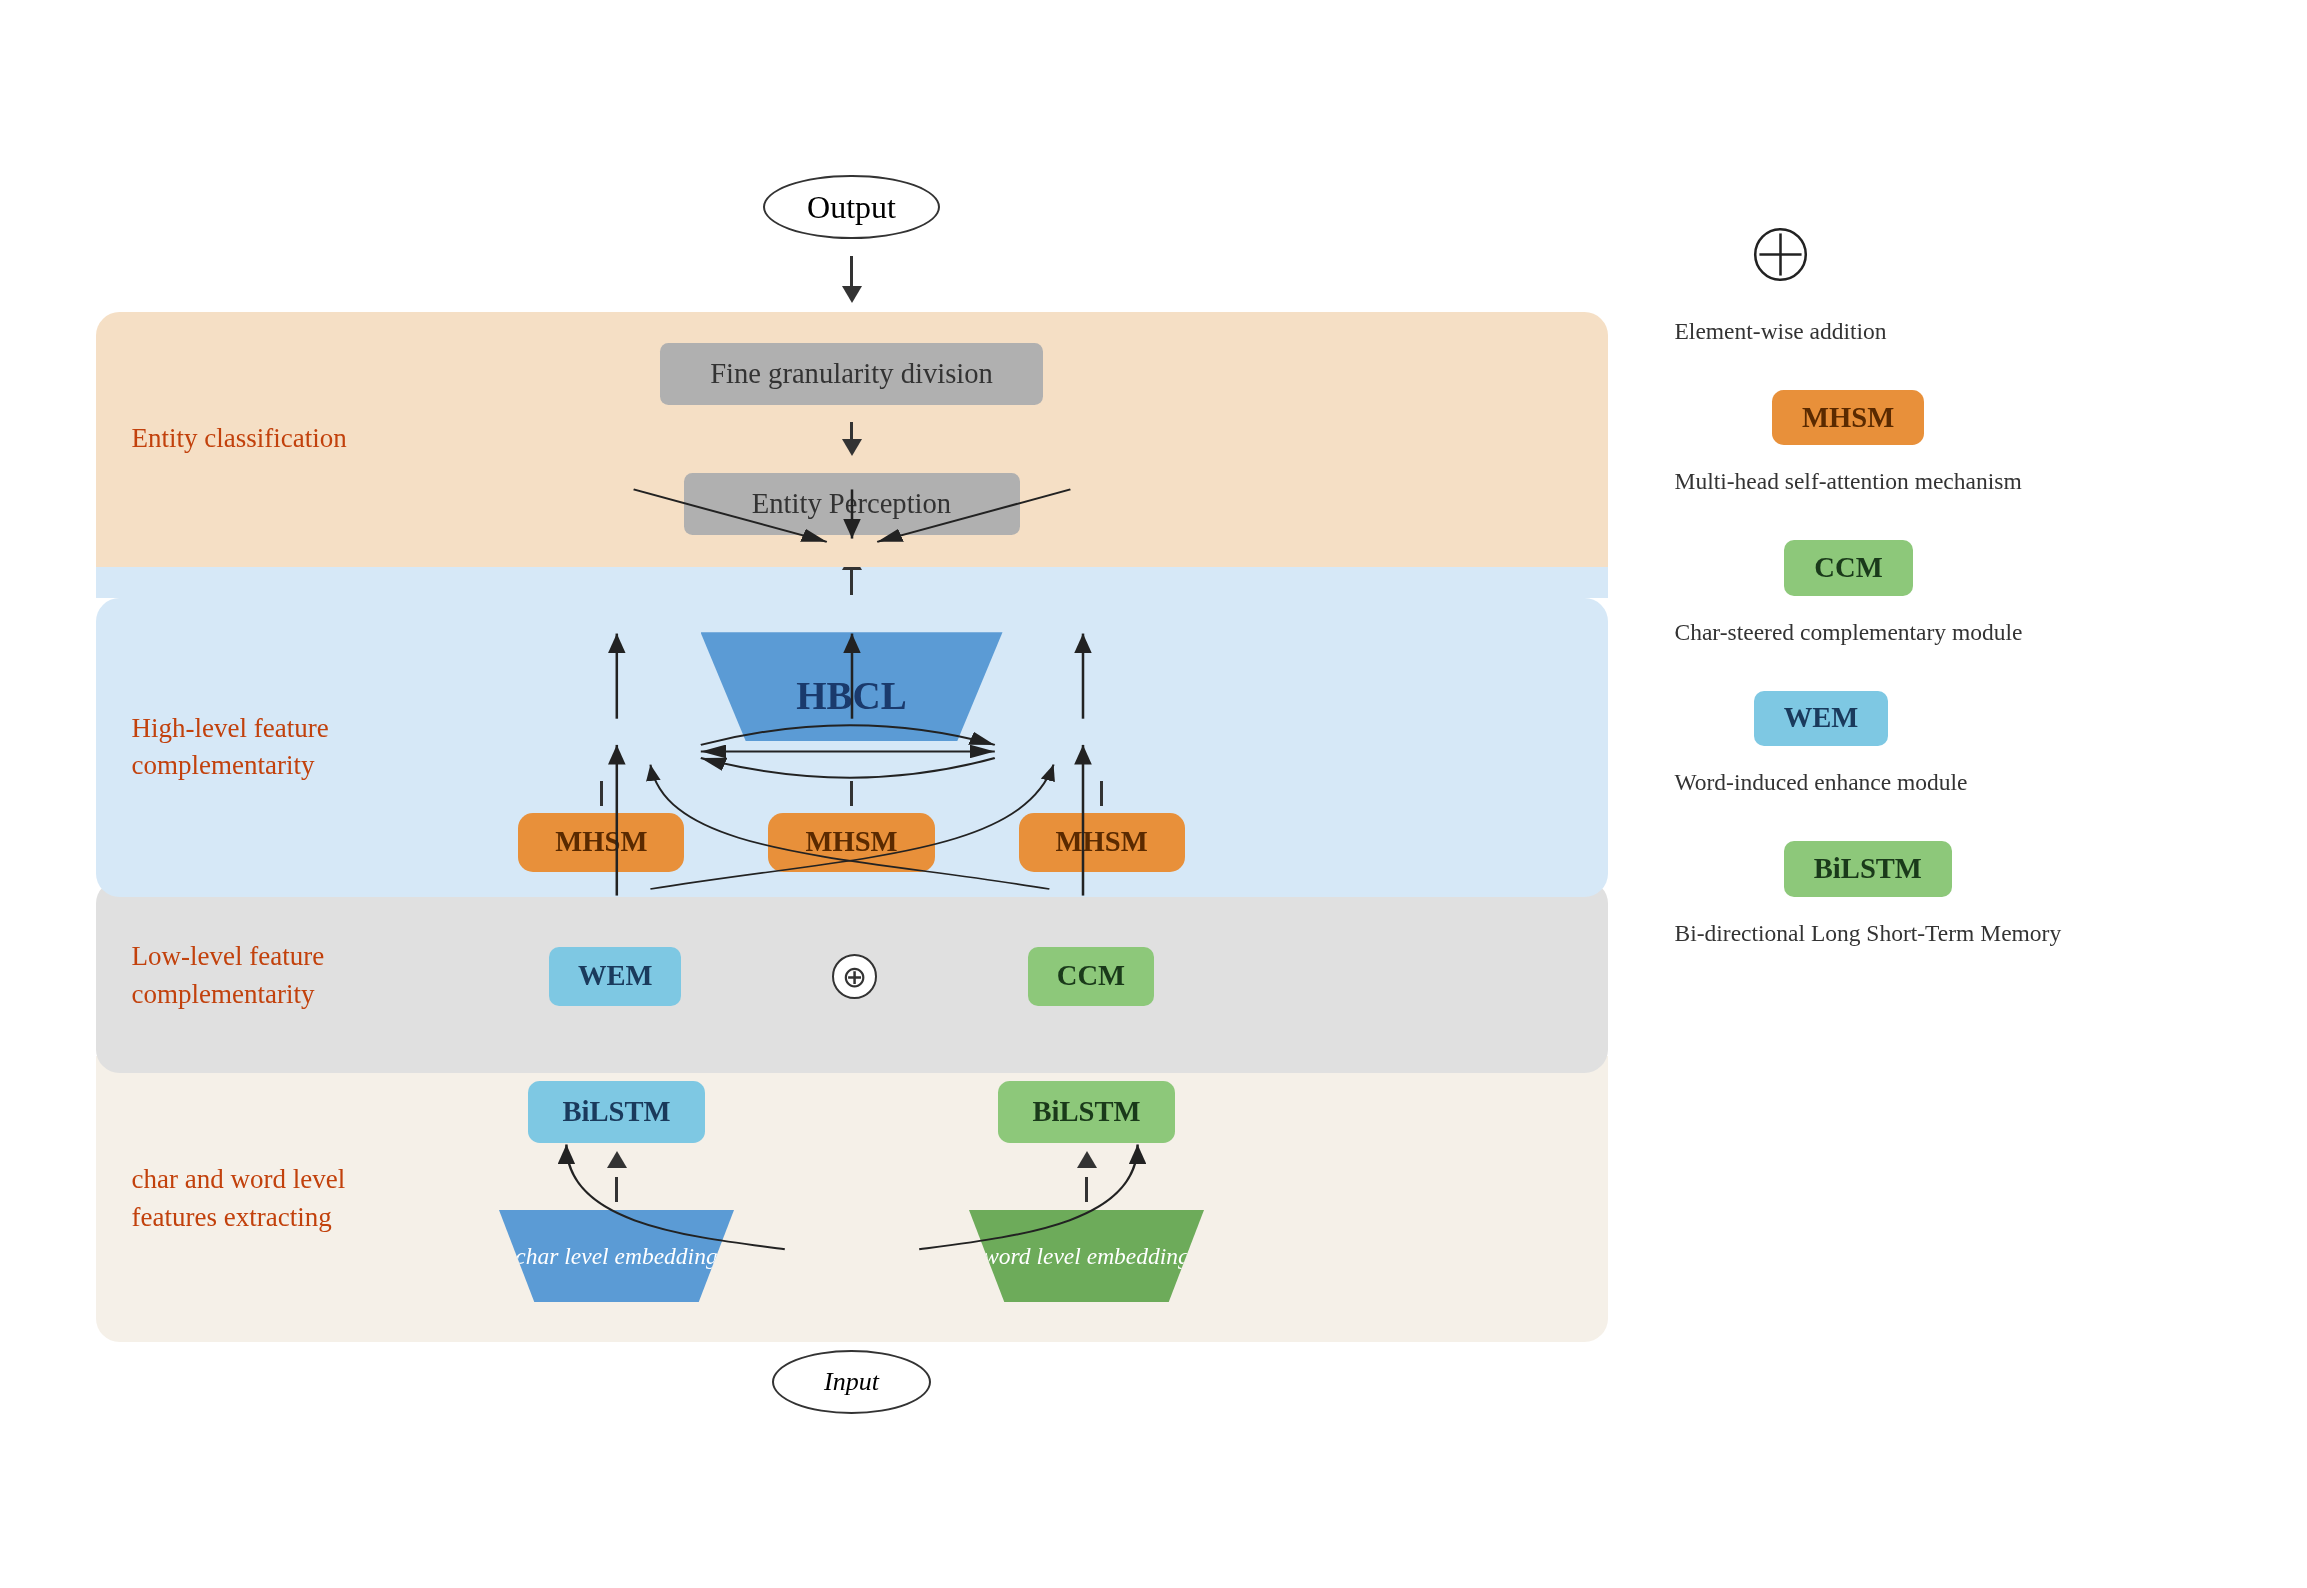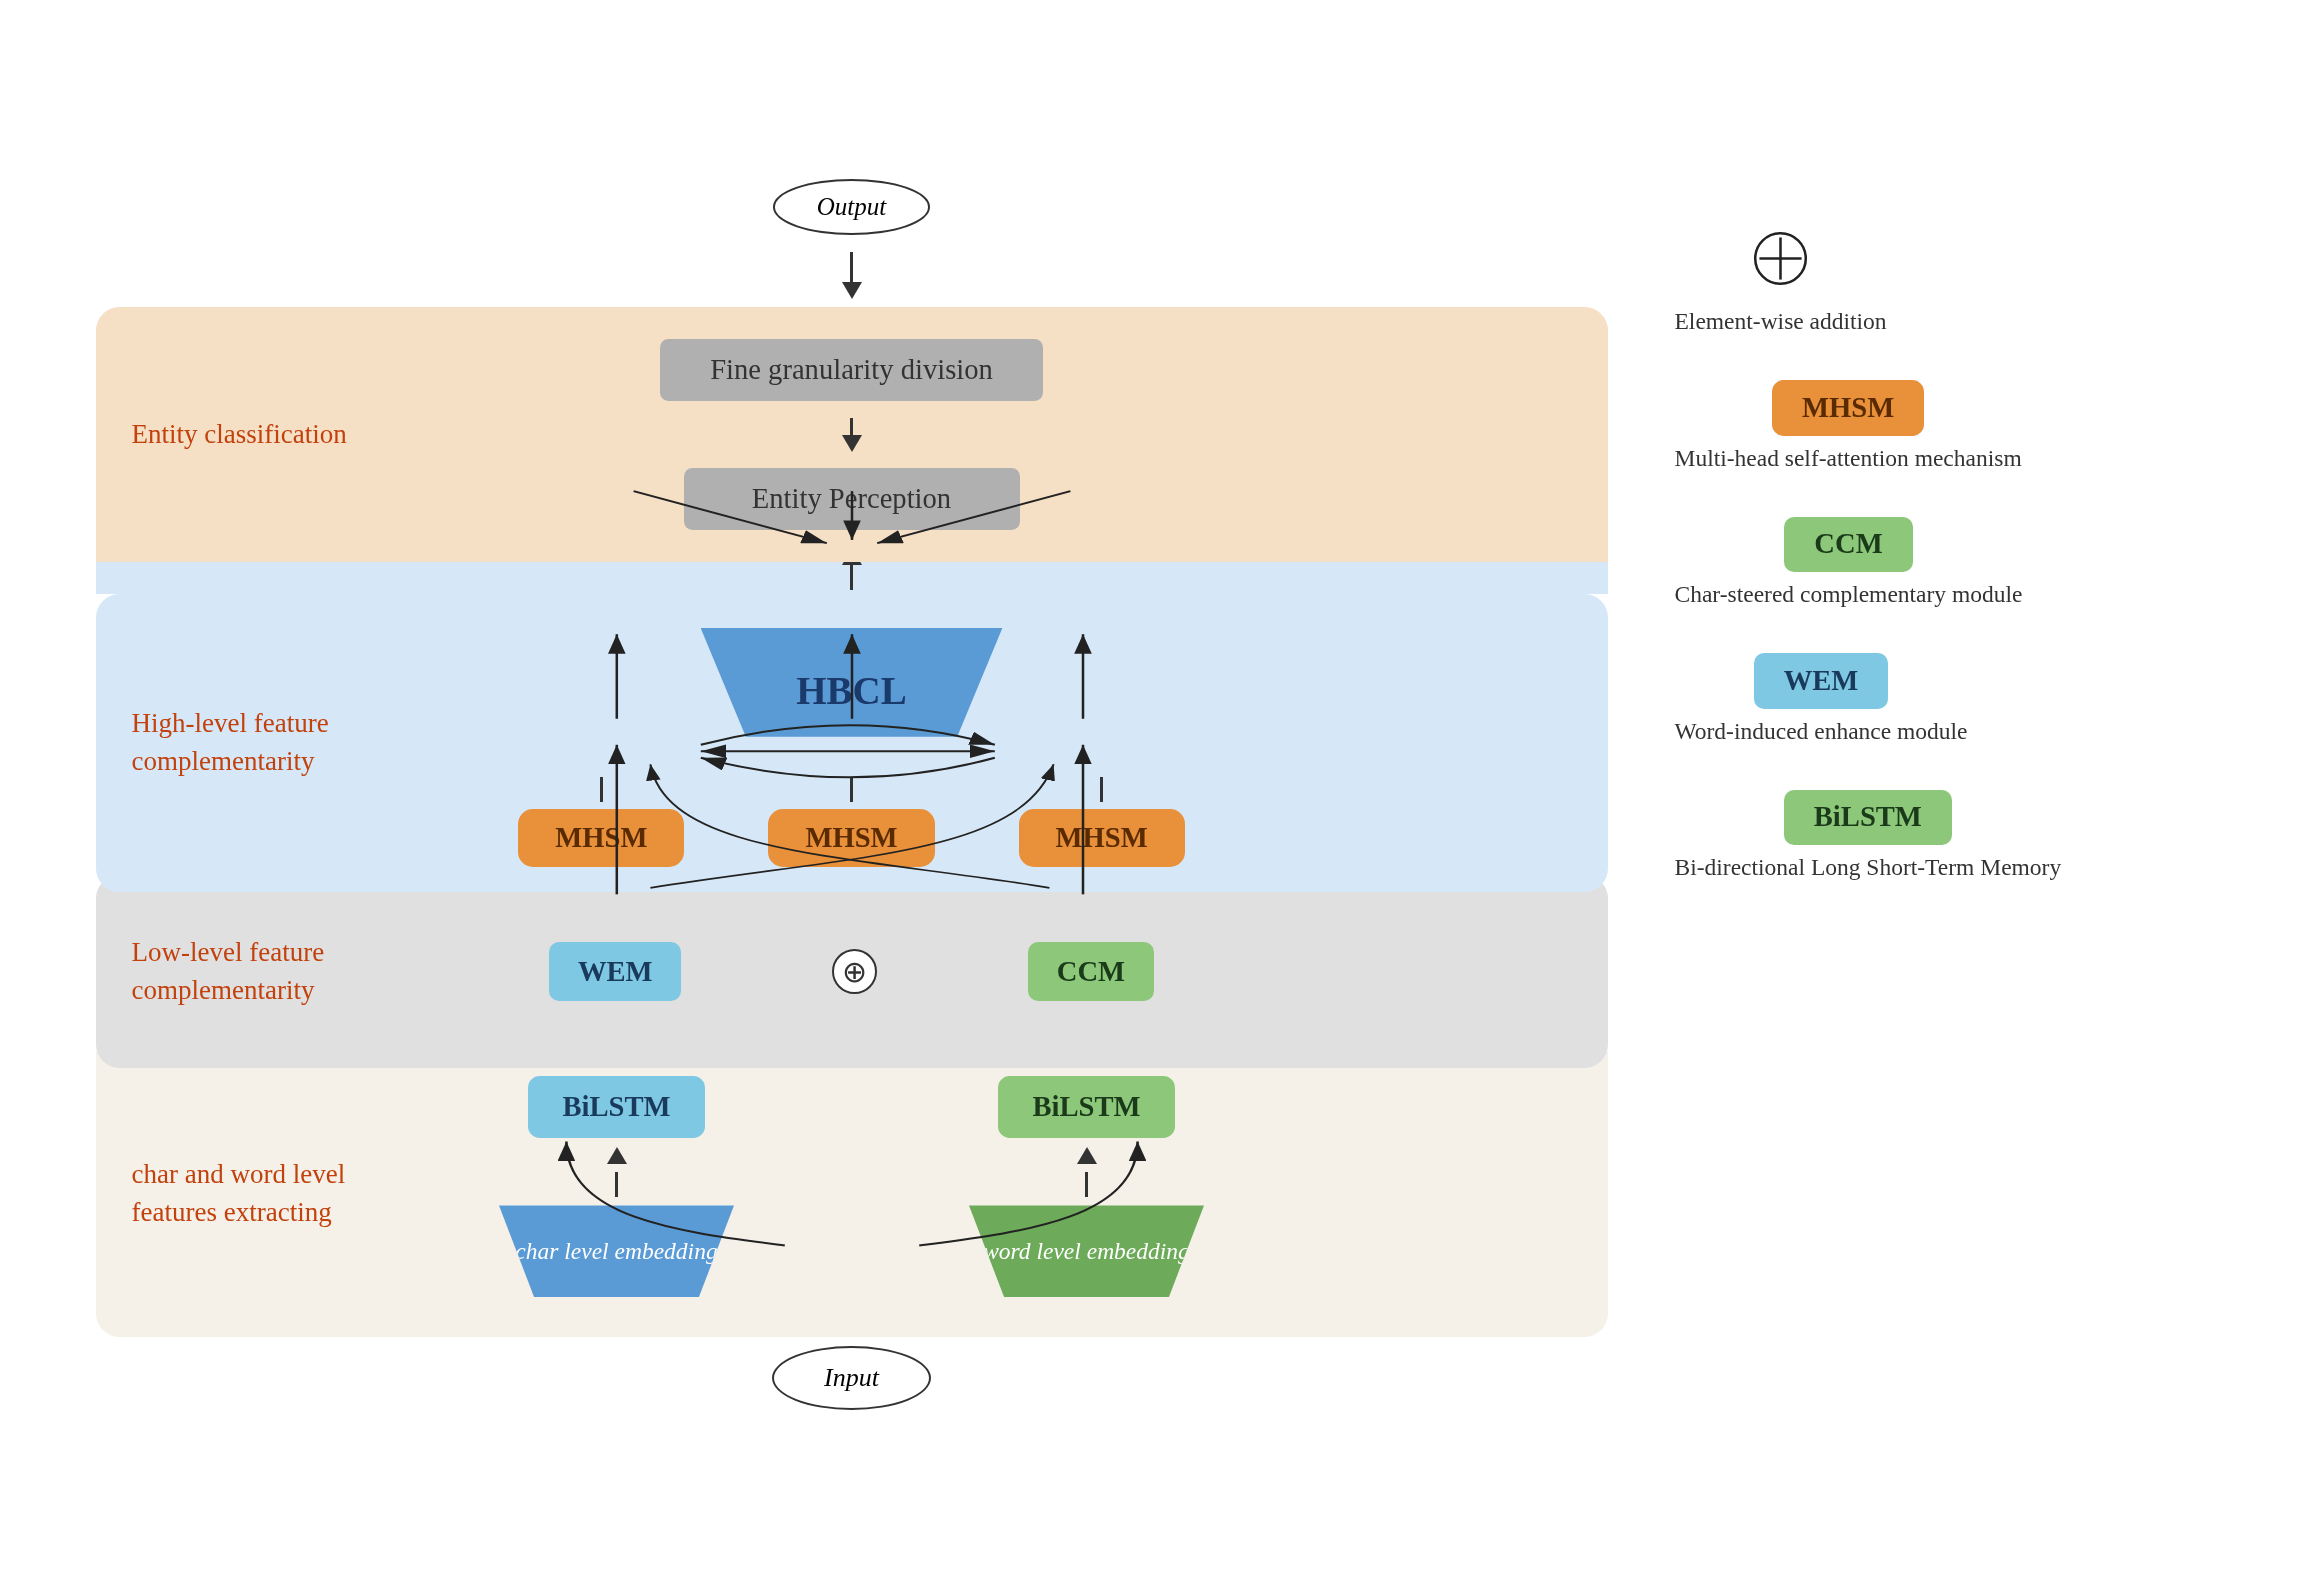--- a/index.html
+++ b/index.html
@@ -83,22 +83,21 @@
       justify-content: flex-start;
       padding-top: 25px;
       padding-bottom: 34px;
     }
 
     
     .output-ellipse {
       border: 2.5px solid #333;
       border-radius: 50%;
       padding: 11.8px 42px;
-      font-style: italic;
-      font-size: 25px;
+      font-size: 32px;
       background: white;
       margin-bottom: 17px;
     }
 
     
     .box-gray {
       background: #b0b0b0;
       border-radius: 8.4px;
       padding: 15px 50px;
       font-size: 28.6px;
@@ -255,21 +254,21 @@
       flex-direction: column;
       align-items: flex-start;
       gap: 42px;
       min-width: 353px;
       padding-top: 50px;
     }
     .legend-item {
       display: flex;
       flex-direction: column;
       align-items: center;
-      gap: 6px;
+      gap: 20px;
     }
     .legend-symbol {
       font-size: 44px;
       font-weight: bold;
     }
     .legend-text {
       font-size: 23.5px;
       color: #333;
       text-align: center;
       line-height: 1.4;

